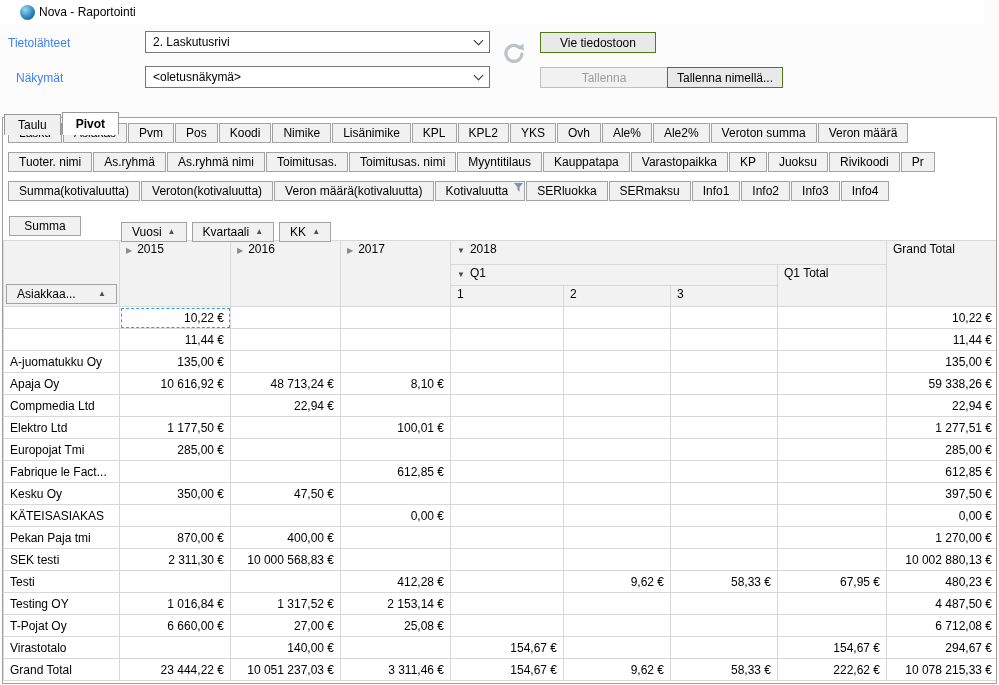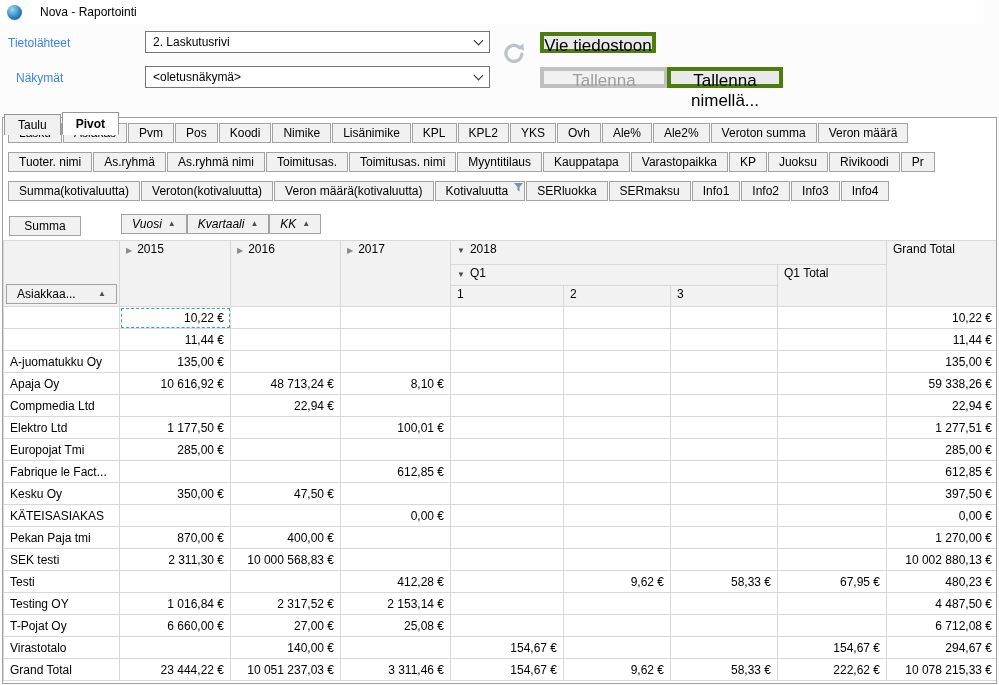--- a/index.html
+++ b/index.html
@@ -1,28 +1,28 @@
 <!DOCTYPE html>
 <html><head>
 <meta charset="utf-8">
 <style>
   *{margin:0;padding:0;box-sizing:border-box;}
   html,body{width:999px;height:685px;}
   body{font-family:"Liberation Sans",sans-serif;font-size:12px;color:#000;background:#fff;}
   .app{position:relative;width:999px;height:685px;background:#fcfcfc;overflow:hidden;}
 
   
-  .titlebar{position:absolute;top:0;left:0;right:16px;height:24px;display:flex;align-items:center;gap:18px;padding-left:7px;background:#fff;}
+  .titlebar{position:absolute;top:0;left:0;right:16px;height:24px;display:flex;align-items:center;gap:4px;padding-left:20px;background:#fff;}
   .app-icon{width:15px;height:15px;border-radius:50%;background:radial-gradient(circle at 35% 30%,#9ed9f2,#2e86c1 55%,#0b4f86);flex:0 0 auto;}
 
   
   .flabel{position:absolute;color:#3b82f6;}
   .combo{position:absolute;height:22px;width:345px;background:#fff;border:1px solid #767676;display:flex;align-items:center;justify-content:space-between;padding:0 7px;cursor:default;}
   .chev{width:7px;height:7px;border-right:1.5px solid #2d2d2d;border-bottom:1.5px solid #2d2d2d;transform:rotate(45deg);margin-top:-3px;flex:0 0 auto;}
-  .btn{position:absolute;height:21px;background:#e9e9e9;border:4px solid #4d7c0f;font-family:inherit;font-size:17px;color:#000;text-align:center;padding:0;}
+  .btn{position:absolute;height:21px;background:#e9e9e9;border:1px solid #4d7c0f;font-family:inherit;font-size:12px;color:#000;text-align:center;padding:0;}
   .btn.disabled{color:#9d9d9d;background:#f1f1f1;border-color:#c0c0c0;}
   .refresh{position:absolute;left:500px;top:40px;width:28px;height:26px;}
 
   
   .tabs{position:absolute;left:4px;top:112px;display:flex;align-items:flex-end;height:23px;z-index:3;}
   .tab{height:21px;line-height:20px;padding:0 13px;border:1px solid #979797;border-bottom:none;background:#f0f0f0;margin-right:1px;}
   .tab.active{height:23px;line-height:22px;background:#fff;font-weight:bold;border-bottom:1px solid #fff;}
 
   
   .panel{position:absolute;left:2px;right:2px;top:117px;bottom:1px;border:1px solid #a0a0a0;background:#fff;overflow:hidden;}
@@ -32,21 +32,21 @@
   .frow{display:flex;gap:1px;margin-bottom:9px;white-space:nowrap;overflow:hidden;}
   .fbtn{display:inline-flex;align-items:center;gap:6px;border:1px solid #a2a2a2;background:#f1f1f1;padding:0 10px;height:20px;font-size:12px;position:relative;flex:0 0 auto;cursor:default;}
   .fbtn.filtered{padding-right:16px;}
   .funnel{position:absolute;top:1px;right:1px;}
   .sort{font-size:8px;color:#4f4f4f;line-height:1;}
 
   
   .grid{position:absolute;left:0;right:0;top:95px;bottom:0;background:#fff;overflow:hidden;}
   .grid-topbar{position:relative;height:27px;text-align:center;}
   .summa{position:absolute;left:6px;top:3px;width:72px;justify-content:center;}
-  .colfields{position:absolute;left:118px;top:1px;display:flex;font-style:italic;}
+  .colfields{position:absolute;left:118px;top:9px;display:flex;gap:5px;}
   .pt{border-collapse:collapse;table-layout:fixed;width:995px;}
   .pt td{border:1px solid #d8d8d8;padding:1px 6px;white-space:nowrap;overflow:hidden;font-size:12px;}
   .pt .h{background:#f2f2f2;vertical-align:top;text-align:left;}
   .pt .corner{background:#f2f2f2;vertical-align:bottom;padding:2px;}
   .rowfield{width:100%;justify-content:space-between;}
   .tri{font-size:8px;color:#8a8a8a;margin-right:5px;line-height:1;}
   .tri.dark{color:#464646;}
   #pt-head tr:nth-child(1){height:24px;}
   #pt-head tr:nth-child(2){height:21px;}
   #pt-head tr:nth-child(3){height:21px;}
@@ -413,21 +413,21 @@
               <td class="v">412,28 €</td>
               <td class="v"></td>
               <td class="v">9,62 €</td>
               <td class="v">58,33 €</td>
               <td class="v">67,95 €</td>
               <td class="v">480,23 €</td>
             </tr>
             <tr>
               <td class="rl">Testing OY</td>
               <td class="v">1 016,84 €</td>
-              <td class="v">2 317,52 €</td>
+              <td class="v">1 317,52 €</td>
               <td class="v">2 153,14 €</td>
               <td class="v"></td>
               <td class="v"></td>
               <td class="v"></td>
               <td class="v"></td>
               <td class="v">4 487,50 €</td>
             </tr>
             <tr>
               <td class="rl">T-Pojat Oy</td>
               <td class="v">6 660,00 €</td>

